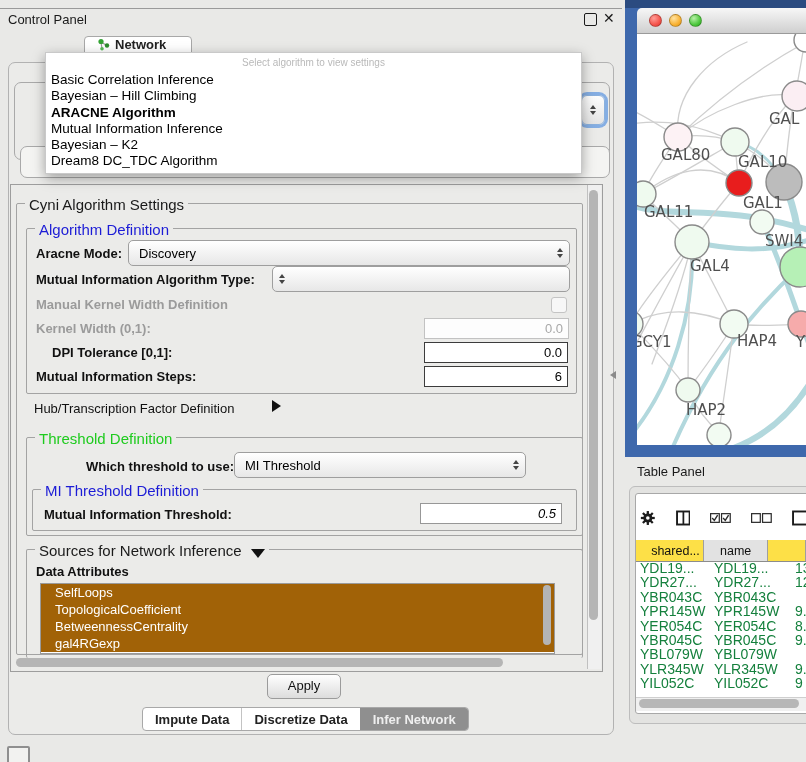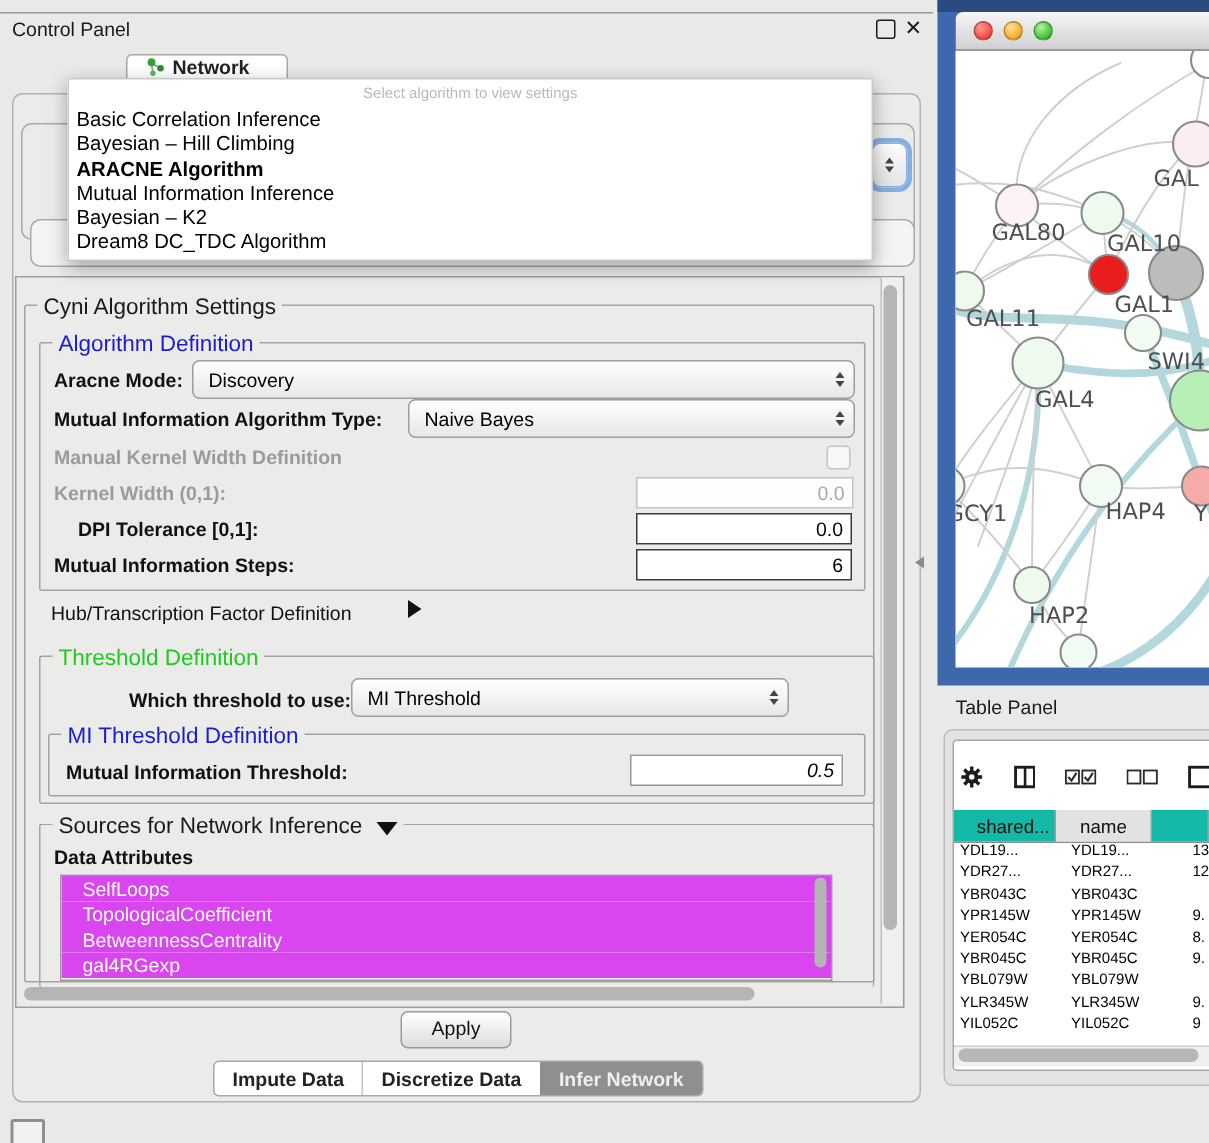--- a/index.html
+++ b/index.html
@@ -61,21 +61,21 @@
   .field.dis{border:1px solid #c2c2c2;color:#a8a8a8;background:#fdfdfd;}
   .field.thin{border:1px solid #979797;font-style:italic;}
 
   .chk{position:absolute;width:14px;height:14px;border:1px solid #c4c4c4;border-radius:3px;background:#f7f7f7;}
 
   .tri-r{display:inline-block;width:0;height:0;border-top:6px solid transparent;border-bottom:6px solid transparent;border-left:9px solid #111;}
   .tri-d{display:inline-block;width:0;height:0;border-left:7px solid transparent;border-right:7px solid transparent;border-top:9px solid #111;}
 
   .attr-list{left:40px;top:583px;width:513px;height:69px;background:#fff;border:1px solid #9a9a9a;overflow:hidden;}
   .attr-item{height:17px;line-height:17px;padding-left:6px;font-size:13px;color:#000;}
-  .attr-item.sel{background:#d946ef;color:#fff;padding-left:14px;}
+  .attr-item.sel{background:#a16207;color:#fff;padding-left:14px;}
   .attr-vsb{left:543px;top:585px;width:8px;height:60px;background:#b4b4b4;border-radius:4px;}
 
   .vscroll{left:587px;top:185px;width:13px;height:484px;background:#f0f0f0;border-left:1px solid #c0c0c0;}
   .vthumb{left:589px;top:190px;width:9px;height:430px;background:#b5b5b5;border-radius:5px;}
   .hthumb{left:16px;top:658px;width:487px;height:9px;background:#b5b5b5;border-radius:5px;}
 
   .apply{left:267px;top:674px;width:72px;height:23px;border:1px solid #9b9b9b;border-radius:5px;
          background:linear-gradient(#ffffff,#dcdcdc);font-size:13px;color:#111;text-align:center;line-height:21px;}
 
   .grip{left:610px;top:371px;width:0;height:0;border-top:4px solid transparent;border-bottom:4px solid transparent;border-right:6px solid #8a8a8a;}
@@ -93,23 +93,23 @@
   .light.green{background:radial-gradient(circle at 35% 30%, #b8f0a8, #4fc93f 60%, #2ba31c);}
   .net-canvas{left:637px;top:34px;width:169px;height:411px;background:#fff;overflow:hidden;}
 
   
   .tp-title{left:637px;top:464px;font-size:13px;color:#1a1a1a;}
   .tp-outer{left:629px;top:486px;width:200px;height:236px;background:#e3e3e1;border:1px solid #bdbdbd;border-radius:6px 0 0 6px;}
   .tp-inner{left:635px;top:493px;width:200px;height:219px;background:#fff;border:1px solid #a8a8a8;border-radius:3px 0 0 3px;}
   .tp-toolbar{left:640px;top:506px;width:166px;height:24px;display:flex;align-items:center;gap:20px;}
   .tp-head{left:636px;top:540px;width:170px;height:21px;display:flex;font-size:12.5px;color:#111;border-bottom:1px solid #8c8c8c;}
   .tp-head .hc{display:flex;align-items:center;justify-content:center;border-right:1px solid #9f9f9f;box-sizing:border-box;height:21px;}
-  .hc.blue{background:#14b8a6;padding-left:12px;}
+  .hc.blue{background:#fde047;padding-left:12px;}
   .hc.gray{background:#e2e2e2;}
-  .tp-rows{left:636px;top:561px;width:170px;height:130px;overflow:hidden;font-size:10px;color:#000000;}
+  .tp-rows{left:636px;top:561px;width:170px;height:130px;overflow:hidden;font-size:14px;color:#15803d;}
   .trow{position:relative;height:14.4px;line-height:14.4px;white-space:nowrap;}
   .trow span{position:absolute;}
   .tp-hscroll{left:636px;top:697px;width:170px;height:13px;background:#f0f0f0;border-top:1px solid #cfcfcf;}
   .tp-hthumb{left:639px;top:699px;width:160px;height:9px;background:#b7b7b7;border-radius:5px;}
 </style>
 </head>
 <body>
 
 <div class="app">
 
@@ -173,21 +173,20 @@
   <div class="combo" style="left:128px;top:240px;width:440px;">
     <span class="cval">Discovery</span>
     <span class="spin">
         <i class="up"></i>
         <i class="dn"></i>
       </span>
   </div>
 
   <span class="abs lbl b" style="left:36px;top:272px;">Mutual Information Algorithm Type:</span>
   <div class="combo" style="left:272px;top:266px;width:296px;">
-    <span class="cval">Naive Bayes</span>
     <span class="spin">
         <i class="up"></i>
         <i class="dn"></i>
       </span>
   </div>
 
   <span class="abs lbl dis" style="left:36px;top:297px;">Manual Kernel Width Definition</span>
   <span class="abs chk" style="left:551px;top:297px;"></span>
 
   <span class="abs lbl dis" style="left:36px;top:321px;">Kernel Width (0,1):</span>

